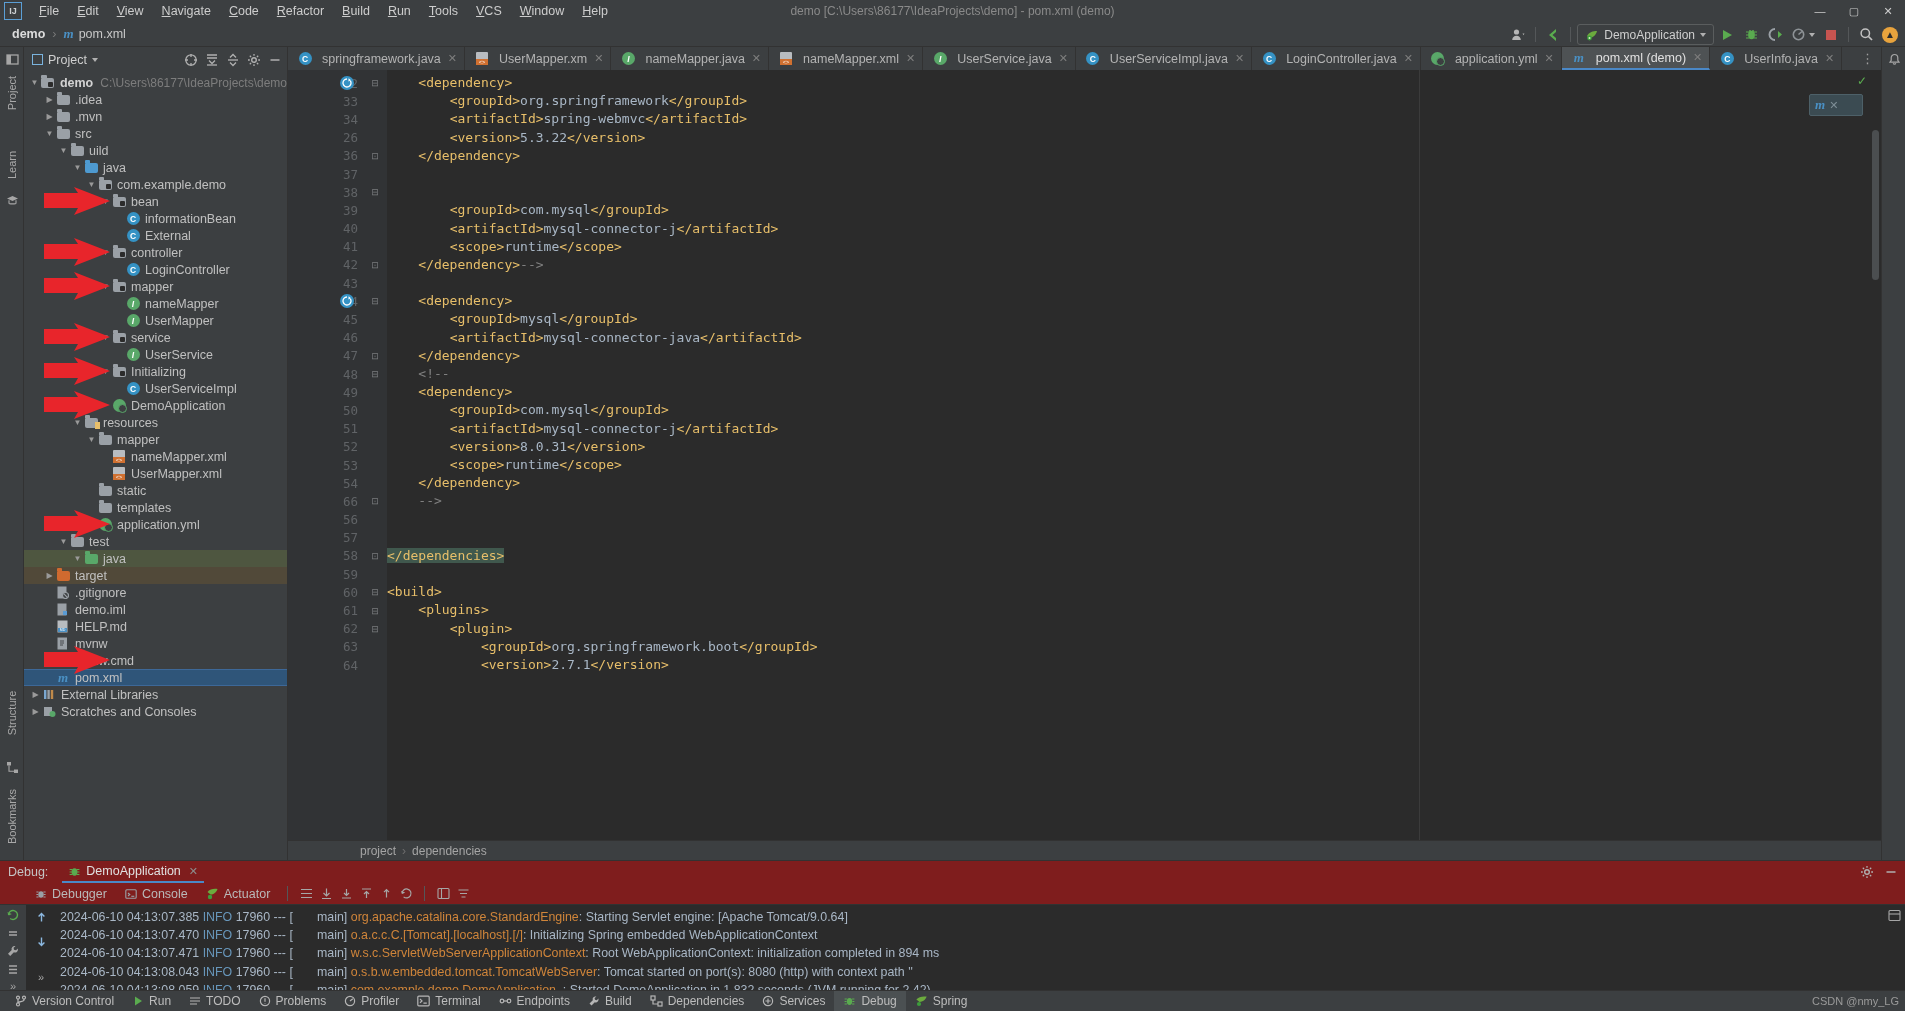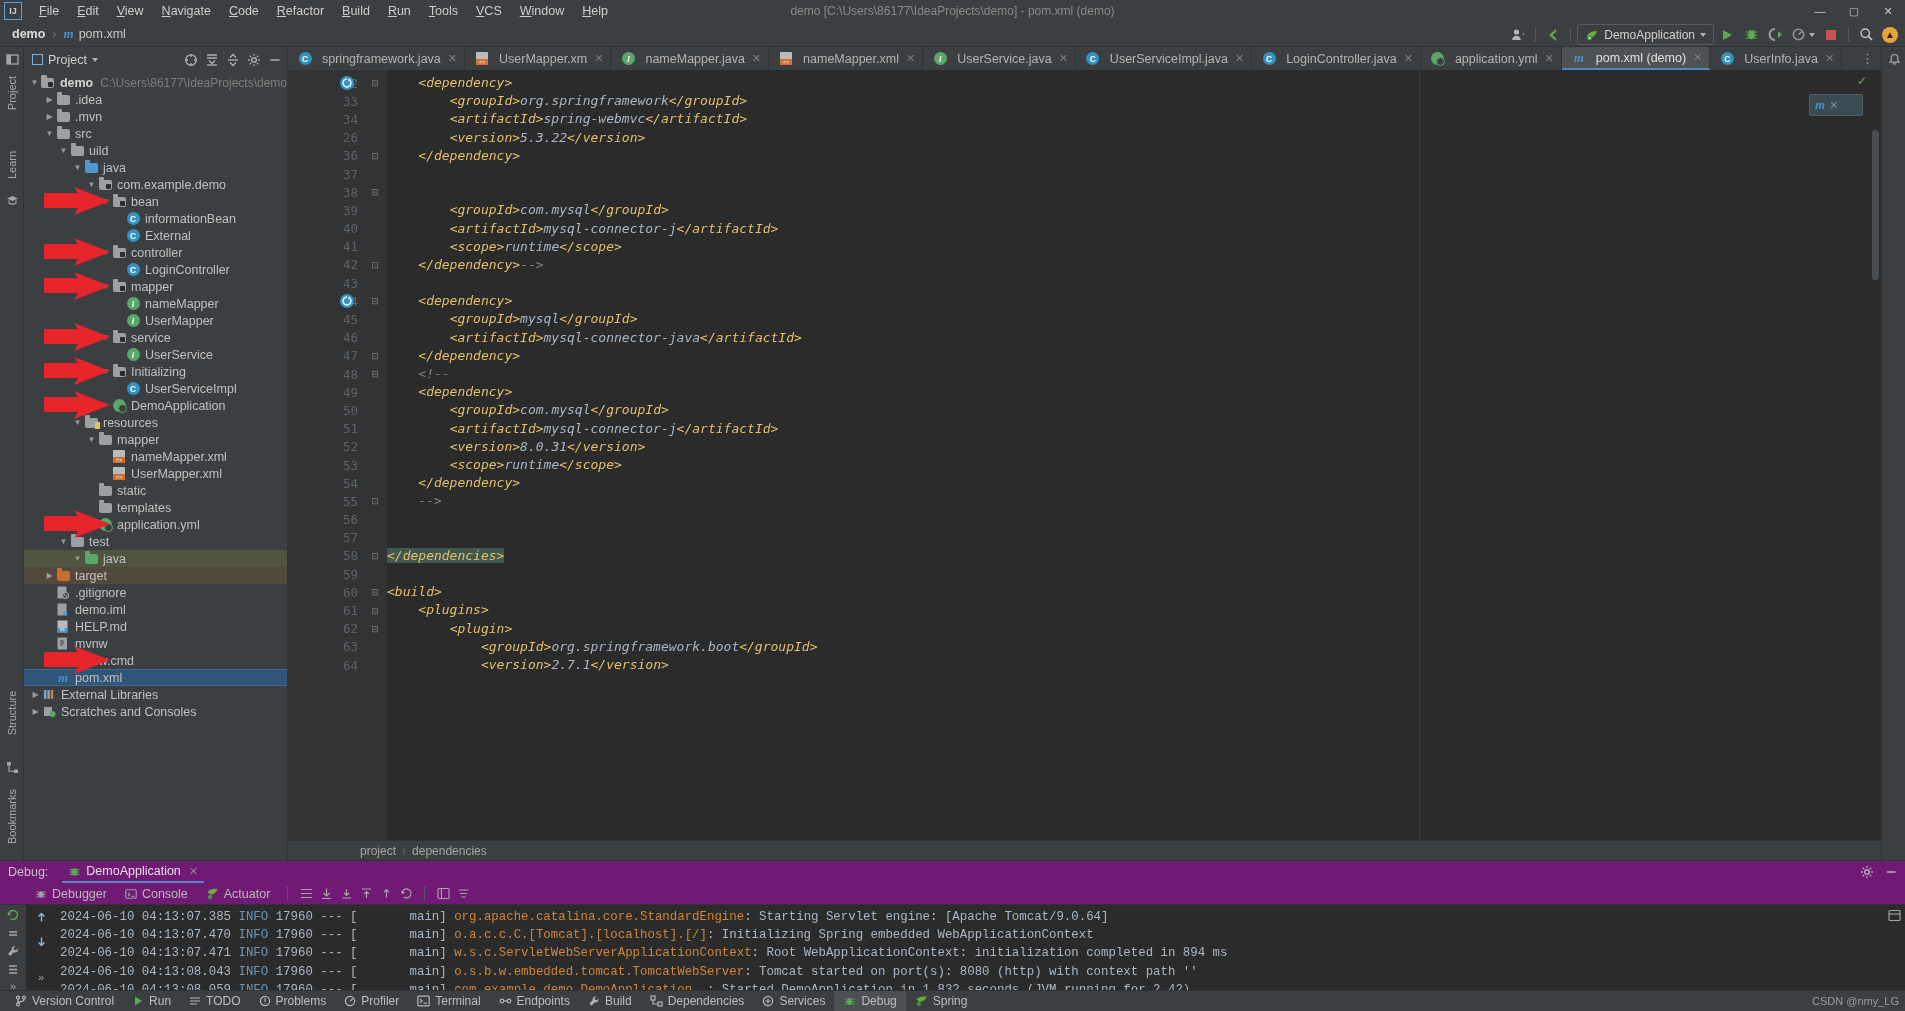--- a/index.html
+++ b/index.html
@@ -99,54 +99,54 @@
   .tab .x{ color:#7e7e7e; font-size:11px; margin-left:2px;}
   .tabbar-end{ margin-left:auto; display:flex; align-items:center; padding:0 7px; color:#a0a0a0; font-size:13px;}
 
   .edit-wrap{ flex:1; display:flex; min-height:0; position:relative; background:#2b2b2b; overflow:hidden;}
   .gutter{ width:75px; background:#313335; flex:none; position:relative; padding-top:4px;}
   .gl{ height:18.2px; display:flex; align-items:center; justify-content:flex-end;
        padding-right:5px; color:#606366; font-size:12.5px; font-family:"DejaVu Sans Mono", monospace;}
   .foldcol{ width:24px; background:#313335; flex:none; position:relative; padding-top:4px;}
   .fold{ height:18.2px; display:flex; align-items:center; justify-content:center; color:#797c7e; font-size:9px;}
   .code{ flex:1; padding-top:4px; font-family:"DejaVu Sans Mono", monospace; font-size:13px;
-         line-height:18.2px; white-space:pre; overflow:hidden; position:relative;font-style:italic;}
+         line-height:18.2px; white-space:pre; overflow:hidden; position:relative;}
   .code .ln{ height:18.2px; }
   .tag{ color:#e8bf6a; }
   .txt{ color:#a9b7c6; }
   .cmt{ color:#808080; }
   .hl{ background:#40584d; }
   .run-marker{ position:absolute; left:52px; width:14px;height:14px;border-radius:50%;background:#3592c4;
                color:#fff;font-size:9px;display:flex;align-items:center;justify-content:center;font-weight:bold;}
   .rmargin{ position:absolute; top:0; bottom:0; width:1px; background:#3b3b3b;}
   .minimap-chip{ position:absolute; right:18px; top:24px; width:54px; height:22px; background:#3b4b52;
                  border:1px solid #4d6068; border-radius:2px; display:flex; align-items:center; gap:4px;
                  padding:0 5px; color:#6fb8d8; font-size:11px;}
   .scrollv{ position:absolute; right:0; top:0; bottom:0; width:11px; background:#2b2b2b;}
   .scroll-thumb{ position:absolute; right:2px; top:60px; width:7px; height:150px; background:#4b4e50; border-radius:4px;}
   .check-ok{ position:absolute; right:14px; top:4px; color:#5aab4f; font-size:12px;}
 
   .bcrumb-bar{ height:20px; background:#3c3f41; display:flex; align-items:center; padding-left:72px;
                font-size:12px; color:#a5a5a5; flex:none; border-top:1px solid #323232;}
   .bcrumb-bar .sep{ margin:0 6px; color:#6d6d6d;}
 
   
-  .debugpanel{ height:130px; background:#701a75; border-top:1px solid #323232; flex:none; display:flex; flex-direction:column;}
+  .debugpanel{ height:130px; background:#7f1d1d; border-top:1px solid #323232; flex:none; display:flex; flex-direction:column;}
   .dbg-head{ height:22px; display:flex; align-items:center; padding-left:8px; font-size:12.5px; color:#c4c4c4; position:relative;}
   .dbg-head .dtab{ display:flex; align-items:center; gap:5px; margin-left:14px; padding:0 6px;
                    border-bottom:2px solid #4a88c7; height:22px; color:#e0e0e0;}
   .dbg-head-r{ position:absolute; right:4px; display:flex; align-items:center; gap:4px;}
   .dbg-sub{ height:22px; display:flex; align-items:center; gap:0; padding-left:26px; font-size:12.5px; color:#b9b9b9;
             border-bottom:1px solid #323232;}
   .dsub{ padding:0 9px; height:22px; display:flex; align-items:center; gap:5px;}
   .console{ flex:1; background:#2b2b2b; display:flex; min-height:0; overflow:hidden; position:relative;}
   .con-strip{ width:26px; background:#3c3f41; display:flex; flex-direction:column; align-items:center; padding-top:3px; gap:4px; flex:none;}
   .cs-ic{ width:18px;height:18px;display:flex;align-items:center;justify-content:center;color:#a6a6a6;font-size:11px;}
   .con-left{ width:30px; background:#2b2b2b; display:flex; flex-direction:column; align-items:center; padding-top:3px; gap:6px;flex:none;}
-  .con-body{ flex:1; padding:3px 0 0 4px; font-family:Liberation Mono, monospace; font-size:12.4px;
+  .con-body{ flex:1; padding:3px 0 0 4px; font-family:Liberation Sans, sans-serif; font-size:12.4px;
              line-height:18.2px; white-space:pre; overflow:hidden; color:#a9b7c6;}
   .lg-date{color:#a9b7c6;} .lg-info{color:#6897bb;} .lg-pid{color:#a9b7c6;}
   .lg-thread{color:#a9b7c6;} .lg-logger{color:#d0853a;} .lg-msg{color:#a9b7c6;}
   .con-right-ic{ position:absolute; right:4px; top:4px; color:#a0a0a0; font-size:12px;}
 
   
   .statusbar{ height:21px; background:#3c3f41; border-top:1px solid #323232; display:flex; align-items:center;
               padding-left:6px; font-size:12px; color:#bdbdbd; flex:none; position:relative; gap:0;}
   .sbi{ display:flex; align-items:center; gap:5px; padding:0 9px; height:21px;}
   .sbi.on{ background:#4b5052; }
@@ -819,21 +819,21 @@
             <div class="gl">45</div>
             <div class="gl">46</div>
             <div class="gl">47</div>
             <div class="gl">48</div>
             <div class="gl">49</div>
             <div class="gl">50</div>
             <div class="gl">51</div>
             <div class="gl">52</div>
             <div class="gl">53</div>
             <div class="gl">54</div>
-            <div class="gl">55</div>
+            <div class="gl">66</div>
             <div class="gl">56</div>
             <div class="gl">57</div>
             <div class="gl">58</div>
             <div class="gl">59</div>
             <div class="gl">60</div>
             <div class="gl">61</div>
             <div class="gl">62</div>
             <div class="gl">63</div>
             <div class="gl">64</div>
           </div>

